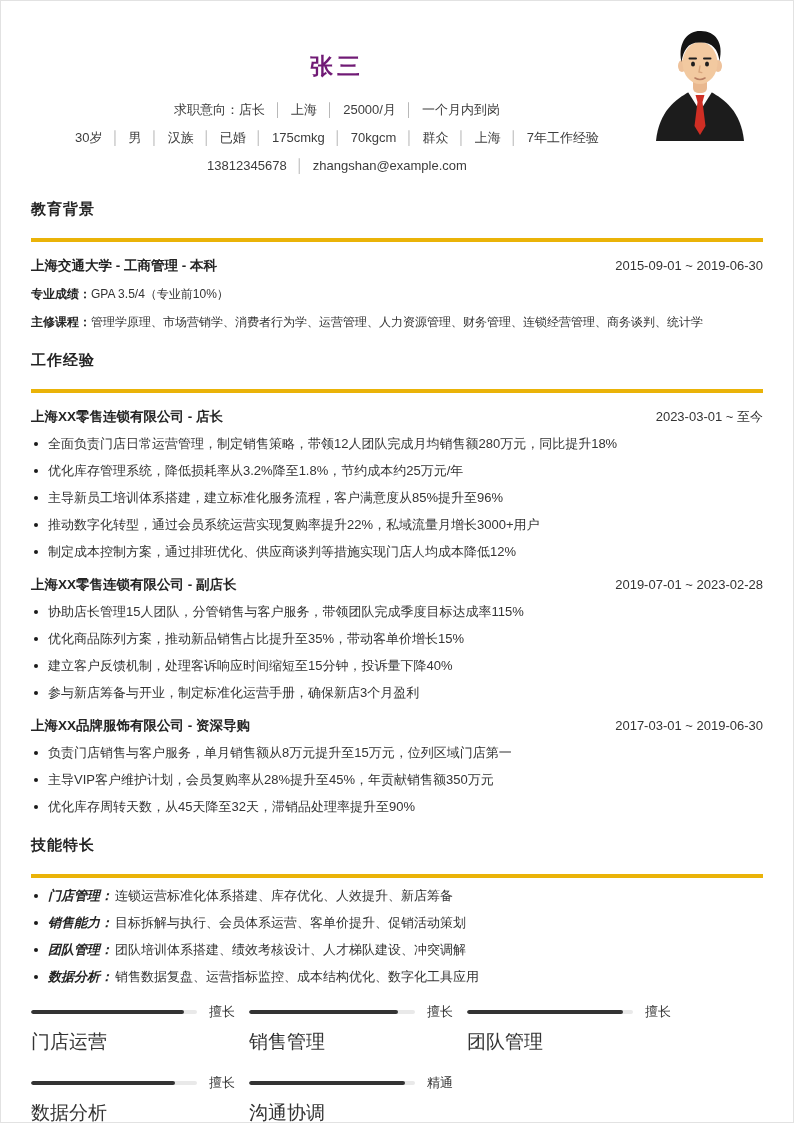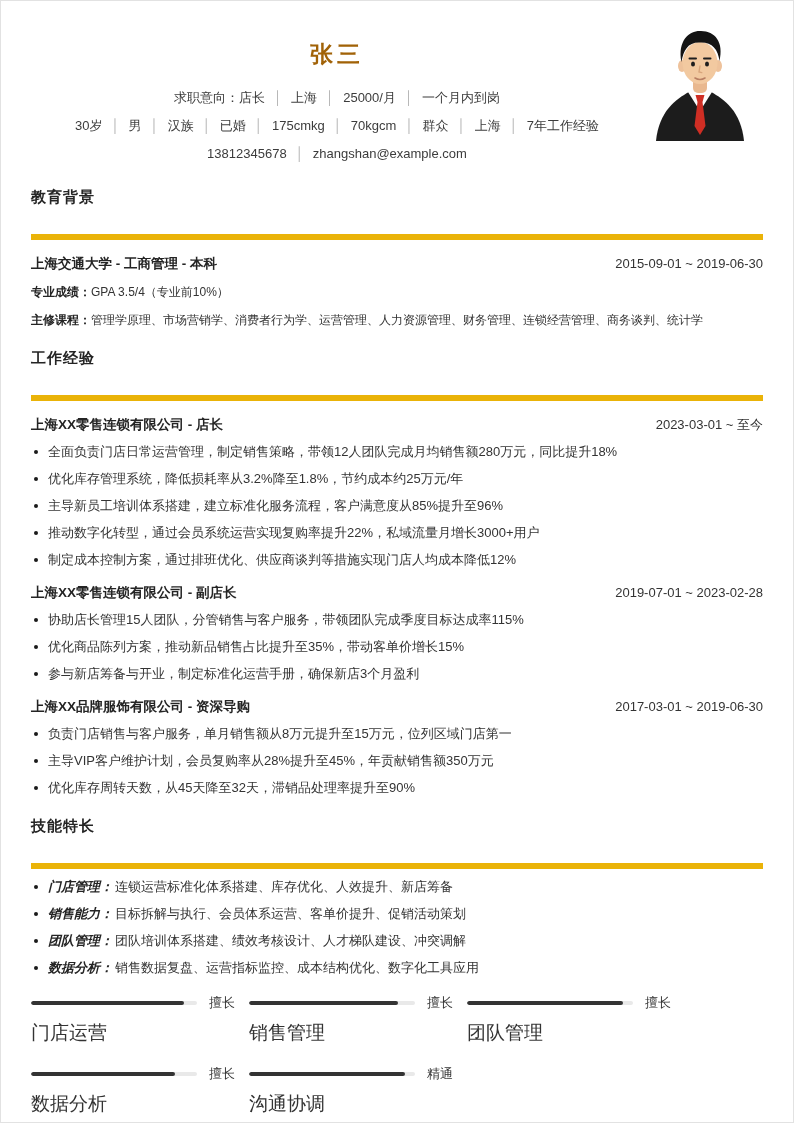--- a/index.html
+++ b/index.html
@@ -5,29 +5,29 @@
   * { margin:0; padding:0; box-sizing:border-box; }
   html,body { background:#fafafa; font-family:"Liberation Sans","DejaVu Sans",sans-serif; }
   .page {
     width:794px; height:1123px; margin:0 auto; background:#ffffff;
     border:1px solid #e2e2e2; padding:26px 30px 20px 30px; overflow:hidden;
     color:#333333;
   }
   
   .header { display:flex; align-items:flex-start; }
   .header-main { flex:1; text-align:center; padding-top:4px; }
-  .name { font-size:23px; font-weight:bold; color:#a16207; letter-spacing:4px; margin:8px 0 14px;text-align:center; }
+  .name { font-size:23px; font-weight:bold; color:#701a75; letter-spacing:4px; margin:20px 0 14px;text-align:center; }
   .info-line { font-size:13px; color:#3c3c3c; line-height:28px; white-space:nowrap; }
   .sep { color:#b3b3b3; margin:0 9px; font-weight:300; }
   .photo-wrap { width:114px; height:112px; margin:2px 6px 0 0; flex:0 0 auto; }
   .photo-wrap svg { display:block; width:114px; height:112px; }
   
   .section-title {
     font-size:15px; font-weight:bold; color:#242424; letter-spacing:1px;
-    padding-bottom:27px; border-bottom:6px solid #eab308; margin-top:20px;
+    padding-bottom:19px; border-bottom:4px solid #eab308; margin-top:20px;
   }
   .entry-header { display:flex; justify-content:space-between; align-items:baseline; margin-top:15px;gap:26px; }
   .entry-title { font-size:13.5px; font-weight:bold; color:#242424; }
   .entry-date { font-size:13px; color:#333333; white-space:nowrap; }
   .kv-row { font-size:12px; margin-top:10px; line-height:18px; }
   .kv-label { font-weight:bold; color:#242424; }
   ul.bullets { list-style:none; margin-top:2px; }
   ul.bullets li {
     position:relative; padding-left:17px; margin-top:9px;
     font-size:13px; line-height:18px; color:#333333;
@@ -132,20 +132,21 @@
     </div>
 
     <div>
       <div class="entry-header">
         <span class="entry-title">上海XX零售连锁有限公司 - 副店长</span>
         <span class="entry-date">2019-07-01 ~ 2023-02-28</span>
       </div>
       <ul class="bullets">
         <li>协助店长管理15人团队，分管销售与客户服务，带领团队完成季度目标达成率115%</li>
         <li>优化商品陈列方案，推动新品销售占比提升至35%，带动客单价增长15%</li>
+        <li>建立客户反馈机制，处理客诉响应时间缩短至15分钟，投诉量下降40%</li>
         <li>参与新店筹备与开业，制定标准化运营手册，确保新店3个月盈利</li>
       </ul>
     </div>
 
     <div>
       <div class="entry-header">
         <span class="entry-title">上海XX品牌服饰有限公司 - 资深导购</span>
         <span class="entry-date">2017-03-01 ~ 2019-06-30</span>
       </div>
       <ul class="bullets">

